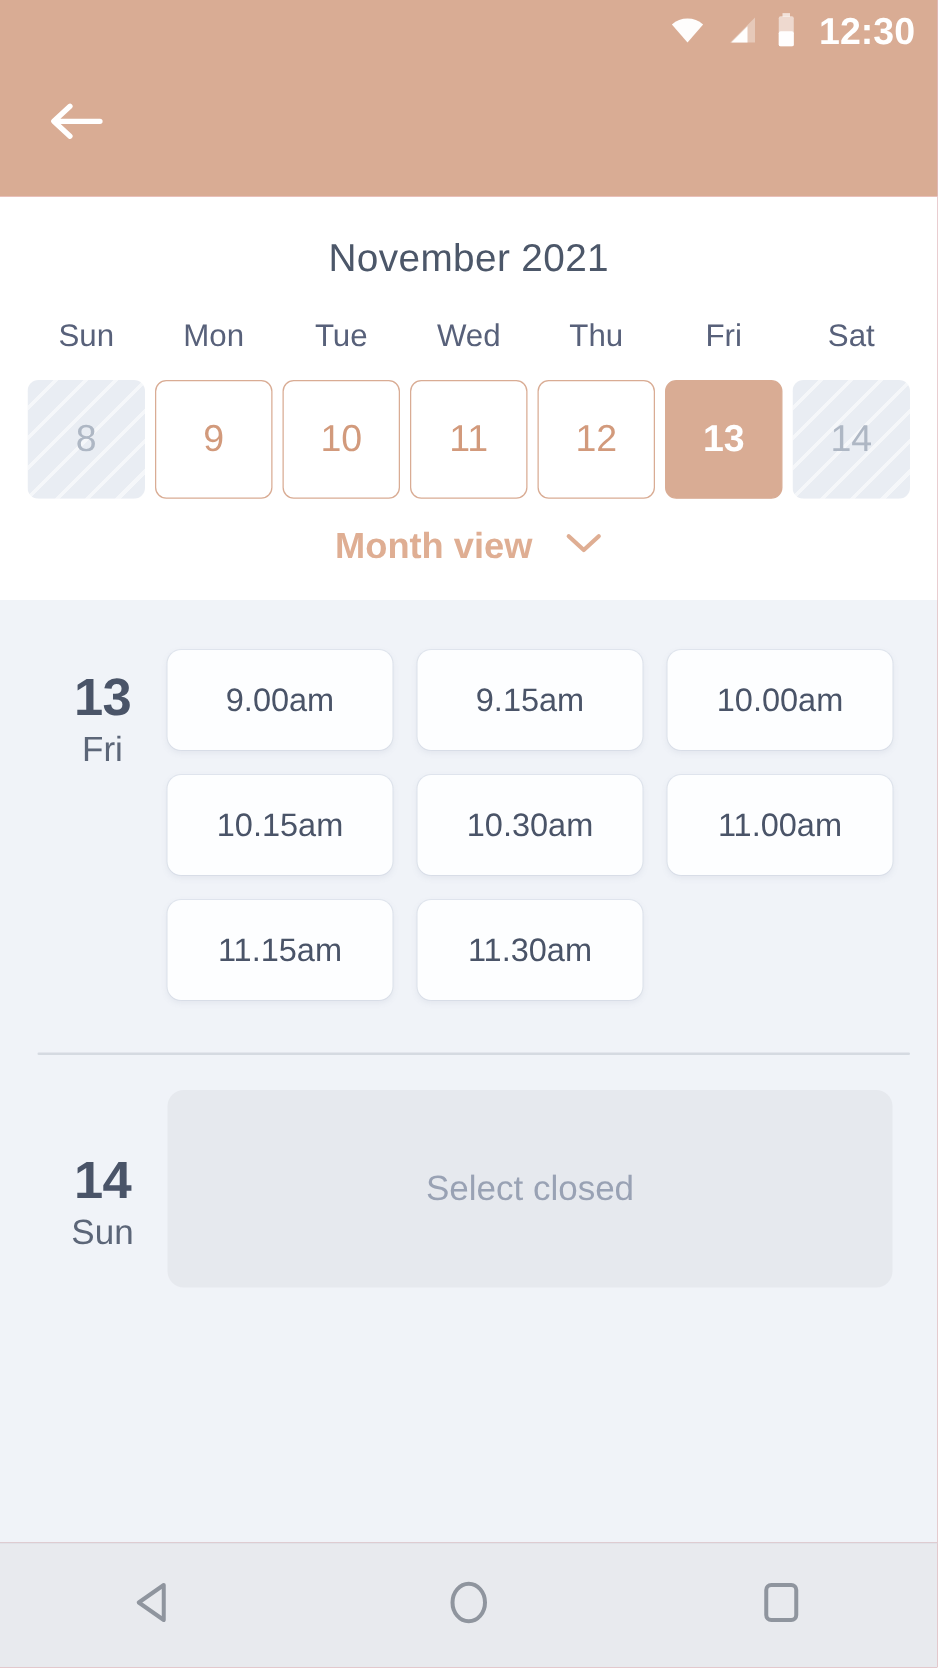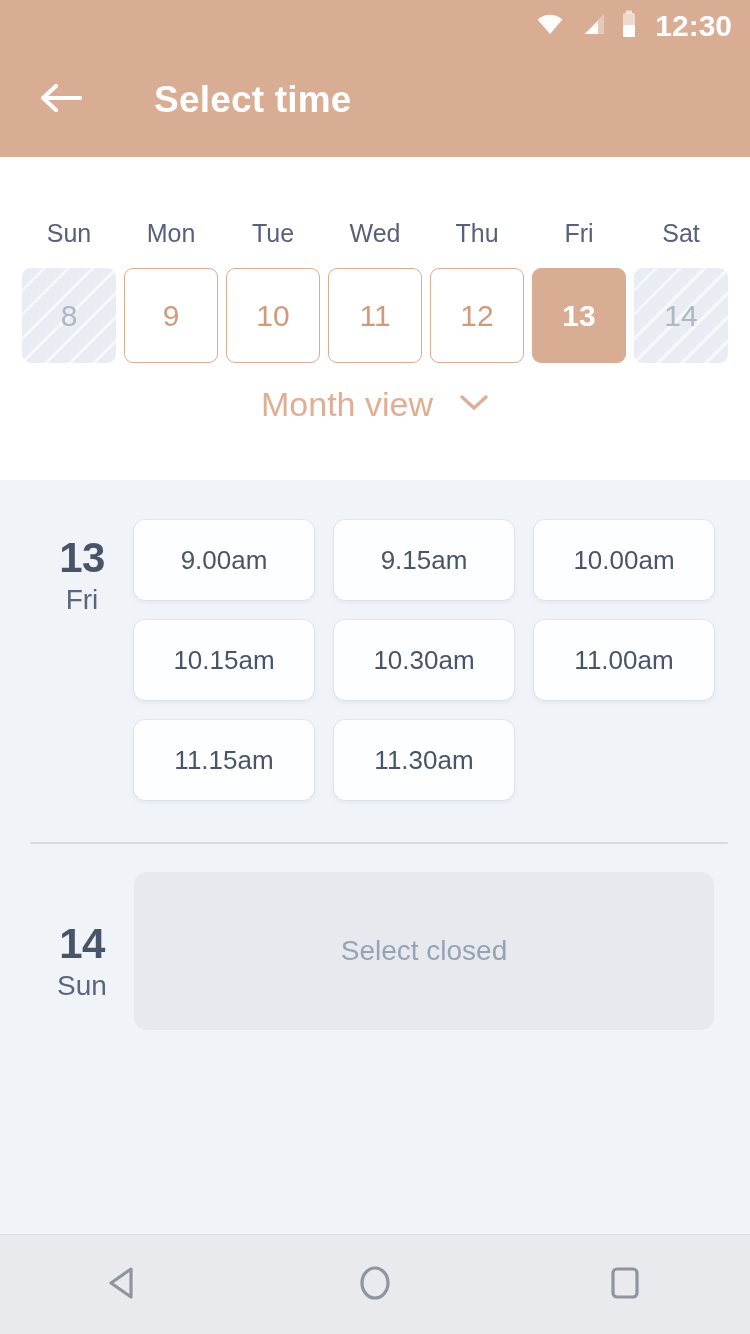--- a/index.html
+++ b/index.html
@@ -152,22 +152,23 @@
   .monthview-row {
     margin-top: 22px;
     display: flex;
     align-items: center;
     justify-content: center;
     gap: 26px;
     cursor: pointer;
   }
 
   .monthview-label {
-    font-size: 34px;
+    font-size: 29px;
     color: #DFAE93;
+    font-weight: bold;
   }
 
   
   .slots-area {
     flex: 1 1 auto;
     background: #F0F3F8;
     overflow: hidden;
     padding-top: 8px;
   }
 
@@ -296,26 +297,26 @@
     </div>
 
     <div class="appbar-row">
       <div class="back-arrow">
         <span>
           <svg width="46" height="36" viewBox="0 0 46 36">
             <path d="M42 18 L6 18 M18 6 L5 18 L18 30" stroke="#FFFFFF" stroke-width="4.2" fill="none" stroke-linecap="round" stroke-linejoin="round"></path>
           </svg>
         </span>
       </div>
-      <div class="appbar-title">Select time</div>
     </div>
   </div>
 
   <div class="calendar">
 
+    <div class="month-title">November 2021</div>
 
     <div class="dow-row">
       <div class="dow">Sun</div>
       <div class="dow">Mon</div>
       <div class="dow">Tue</div>
       <div class="dow">Wed</div>
       <div class="dow">Thu</div>
       <div class="dow">Fri</div>
       <div class="dow">Sat</div>
     </div>

